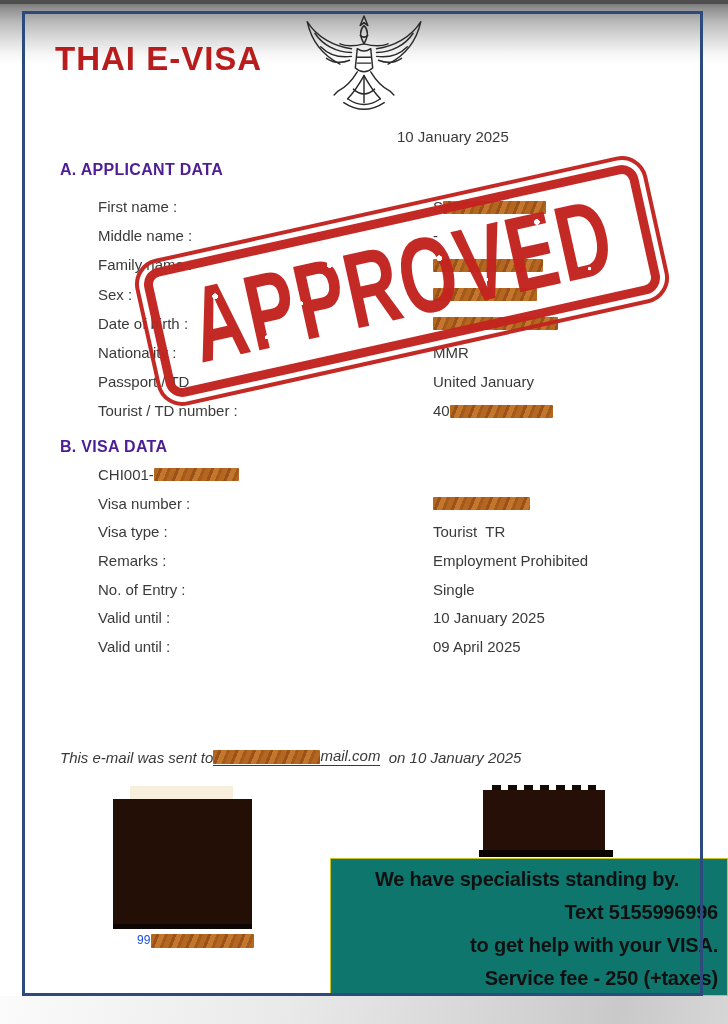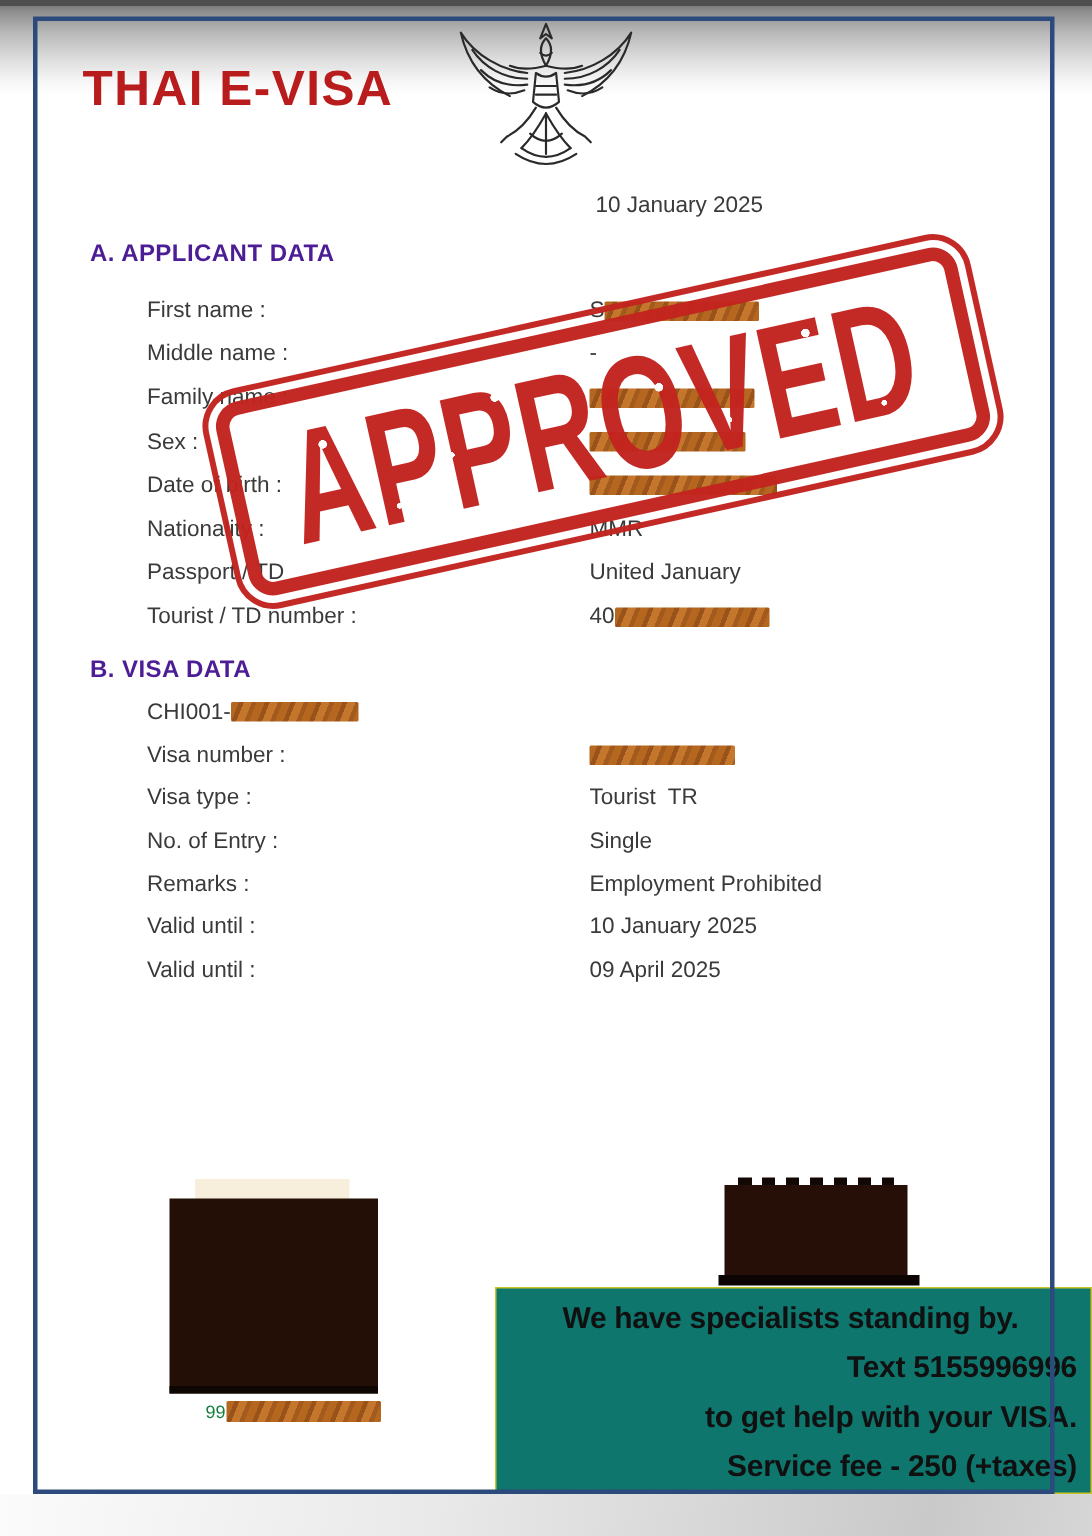--- a/index.html
+++ b/index.html
@@ -23,21 +23,21 @@
   .garuda{position:absolute;left:301px;top:14px;width:126px;height:104px;z-index:10;}
 
   .issue-date{position:absolute;left:397px;top:128px;font-size:15px;z-index:10;}
 
   .sec-head{position:absolute;left:60px;font-size:16px;font-weight:bold;color:#4c1d95;
     letter-spacing:.3px;z-index:10;}
   .sec-a{top:161px;} .sec-b{top:438px;}
 
   .rows{position:absolute;left:98px;width:600px;z-index:10;}
   .rows-a{top:192px;} .rows-b{top:460px;}
-  .row{display:flex;align-items:center;}
+  .row{display:flex;align-items:center;gap:40px;}
   .rows-a .row{height:29.2px;} .rows-b .row{height:28.7px;}
   .lbl{width:295px;font-size:15px;color:#3a3a3a;flex:none;}
   .val{display:flex;align-items:center;font-size:15px;color:#3a3a3a;}
   .vtext{white-space:pre;}
   .bar{display:inline-block;height:13px;margin-top:1px;border-radius:1px;
     background:repeating-linear-gradient(112deg,#b5661f 0 5px,#99521a 5px 8px,#c4762c 8px 13px,#a35a1d 13px 16px);}
 
   
   .stamp{position:absolute;left:140px;top:206px;width:524px;height:150px;box-sizing:border-box;
     transform:rotate(-12.5deg);border:4px solid #c3241e;border-radius:26px;padding:5px;
@@ -63,22 +63,22 @@
   .footer-line{position:absolute;left:60px;top:747px;z-index:10;display:flex;align-items:flex-end;
     font-size:15px;font-style:italic;color:#3a3a3a;}
   .uline{display:inline-flex;align-items:flex-end;border-bottom:1.5px solid #3a3a3a;padding-bottom:1px;}
   .footer-bar{width:107px;height:14px;}
   .footer-suffix{white-space:pre;}
 
   
   .cream-rect{position:absolute;left:130px;top:786px;width:103px;height:15px;background:#f7efdc;z-index:9;}
   .qr-block{position:absolute;left:113px;top:799px;width:139px;height:125px;background:#240f07;
     border-bottom:5px solid #0e0602;z-index:10;}
-  .code-line{position:absolute;left:137px;top:933px;z-index:10;display:flex;align-items:center;
-    font-size:12px;color:#15803d;}
+  .code-line{position:absolute;left:137px;top:933px;z-index:10;display:flex;
+    font-size:12px;color:#1d4ed8;}
   .code-bar{width:103px;height:14px;margin-left:1px;}
   .sig-block{position:absolute;left:483px;top:790px;width:122px;height:61px;background:#260f07;z-index:10;}
   .sig-jagged{position:absolute;left:492px;top:785px;width:104px;height:6px;z-index:10;
     background:repeating-linear-gradient(90deg,#120804 0 9px,transparent 9px 16px);}
   .sig-bar{position:absolute;left:479px;top:850px;width:134px;height:7px;background:#0b0402;z-index:10;}
 
   
   .ad-box{position:absolute;left:330px;top:858px;width:398px;height:138px;background:#0f766e;
     z-index:20;box-sizing:border-box;padding:5px 10px 0 6px;box-shadow:0 0 0 1px #c9c324 inset;}
   .ad-line{font-size:20px;line-height:33px;font-weight:bold;color:#101010;text-align:right;
@@ -212,30 +212,30 @@
       </div>
 
       <div class="row">
         <span class="lbl">Visa type :</span>
         <span class="val">
           <span class="vtext">Tourist  TR</span>
         </span>
       </div>
 
       <div class="row">
+        <span class="lbl">Remarks :</span>
+        <span class="val">
+          <span class="vtext">Employment Prohibited</span>
+        </span>
+      </div>
+
+      <div class="row">
         <span class="lbl">No. of Entry :</span>
         <span class="val">
           <span class="vtext">Single</span>
-        </span>
-      </div>
-
-      <div class="row">
-        <span class="lbl">Remarks :</span>
-        <span class="val">
-          <span class="vtext">Employment Prohibited</span>
         </span>
       </div>
 
       <div class="row">
         <span class="lbl">Valid until :</span>
         <span class="val">
           <span class="vtext">10 January 2025</span>
         </span>
       </div>
 
@@ -247,20 +247,28 @@
       </div>
     </div>
 
   <div class="stamp">
     <div class="stamp-inner">
       <span class="stamp-text">APPROVED</span>
     </div>
     <div class="stamp-speckles"></div>
   </div>
 
+  <div class="footer-line">
+    <span>This e-mail was sent to</span>
+    <span class="uline">
+      <span class="bar footer-bar"></span>
+        <span>mail.com</span>
+    </span>
+    <span class="footer-suffix">  on 10 January 2025</span>
+  </div>
 
   <div class="cream-rect"></div>
   <div class="qr-block"></div>
   <div class="code-line">
     <span>99</span>
     <span class="bar code-bar"></span>
   </div>
 
   <div class="sig-jagged"></div>
   <div class="sig-block"></div>

